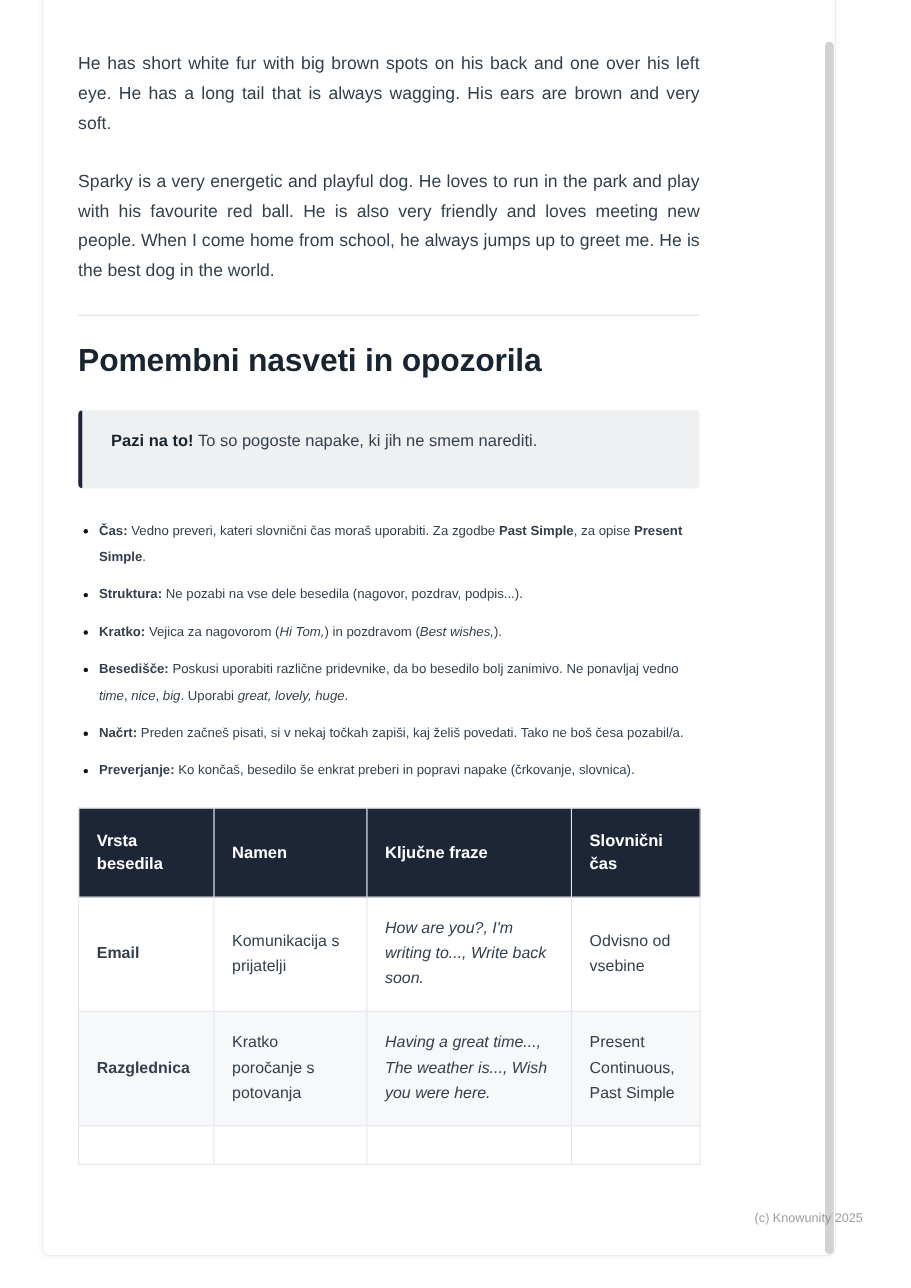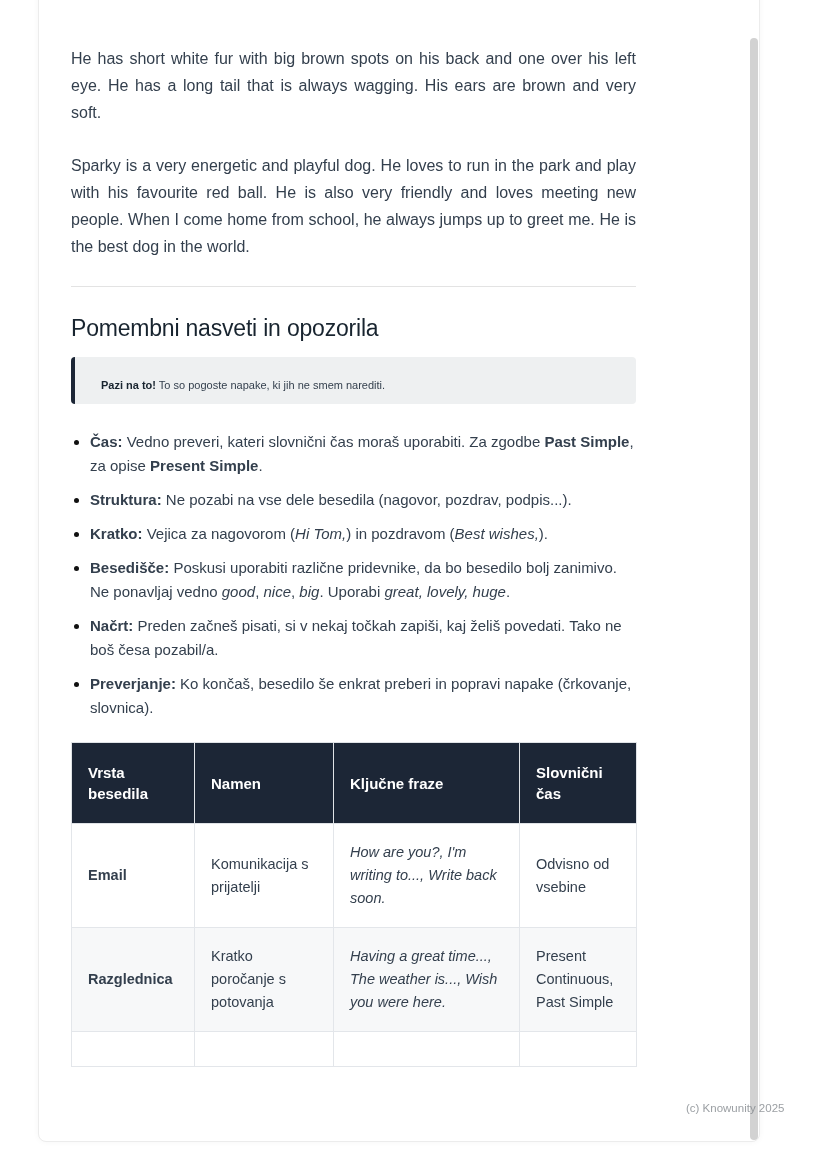--- a/index.html
+++ b/index.html
@@ -23,35 +23,35 @@
     box-shadow:0 0 6px rgba(0,0,0,0.04);
     overflow:hidden;
   }
   .content{padding:54px 123px 0 32px;}
   p.body-text{
     font-size:16px;line-height:27px;margin:0 0 26px;
     text-align:justify;color:var(--text);
   }
   hr.divider{border:none;border-top:1px solid #e3e3e3;margin:14px 0 26px;}
   h2.section-heading{
-    font-size:23px;line-height:30px;margin:0 0 14px;
-    color:var(--dark);letter-spacing:-0.2px;font-weight:normal;
+    font-size:29px;line-height:30px;margin:0 0 30px;
+    color:var(--dark);letter-spacing:-0.2px;font-weight:bold;
   }
   .callout{
     background:var(--callout-bg);
     border-left:4px solid var(--header-bg);
     border-radius:4px;
-    padding:17px 20px 8px 26px;
-    font-size:11px;line-height:22px;
+    padding:17px 20px 32px 26px;
+    font-size:15px;line-height:22px;
     margin:0 0 26px;color:var(--text);
   }
   .callout strong{color:var(--dark);}
   ul.tips{margin:0 0 22px;padding-left:19px;list-style:disc;}
   ul.tips li{
-    font-size:15px;line-height:24px;margin:0 0 10px;color:var(--text);
+    font-size:12px;line-height:24px;margin:0 0 10px;color:var(--text);
   }
   ul.tips li::marker{color:#111;}
   .b{font-weight:bold;}
   .i{font-style:italic;}
   table{
     border-collapse:collapse;table-layout:fixed;width:565px;
     font-size:14.5px;
   }
   th{
     background:var(--header-bg);color:#ffffff;text-align:left;
@@ -89,21 +89,21 @@
     <h2 class="section-heading">Pomembni nasveti in opozorila</h2>
 
     <div class="callout">
       <strong>Pazi na to!</strong><span> To so pogoste napake, ki jih ne smem narediti.</span>
     </div>
 
     <ul class="tips">
         <li><span class="b">Čas:</span><span> Vedno preveri, kateri slovnični čas moraš uporabiti. Za zgodbe </span><span class="b">Past Simple</span><span>, za opise </span><span class="b">Present Simple</span><span>.</span></li>
         <li><span class="b">Struktura:</span><span> Ne pozabi na vse dele besedila (nagovor, pozdrav, podpis...).</span></li>
         <li><span class="b">Kratko:</span><span> Vejica za nagovorom (</span><span class="i">Hi Tom,</span><span>) in pozdravom (</span><span class="i">Best wishes,</span><span>).</span></li>
-        <li><span class="b">Besedišče:</span><span> Poskusi uporabiti različne pridevnike, da bo besedilo bolj zanimivo. Ne ponavljaj vedno </span><span class="i">good</span><span>, </span><span class="i">nice</span><span>, </span><span class="i">big</span><span>. Uporabi </span><span class="i">great, lovely, huge</span><span>.</span></li>
+        <li><span class="b">Besedišče:</span><span> Poskusi uporabiti različne pridevnike, da bo besedilo bolj zanimivo. Ne ponavljaj vedno </span><span class="i">time</span><span>, </span><span class="i">nice</span><span>, </span><span class="i">big</span><span>. Uporabi </span><span class="i">great, lovely, huge</span><span>.</span></li>
         <li><span class="b">Načrt:</span><span> Preden začneš pisati, si v nekaj točkah zapiši, kaj želiš povedati. Tako ne boš česa pozabil/a.</span></li>
         <li><span class="b">Preverjanje:</span><span> Ko končaš, besedilo še enkrat preberi in popravi napake (črkovanje, slovnica).</span></li>
       </ul>
 
     <table>
       <colgroup>
         <col style="width:123px">
         <col style="width:139px">
         <col style="width:186px">
         <col style="width:117px">

